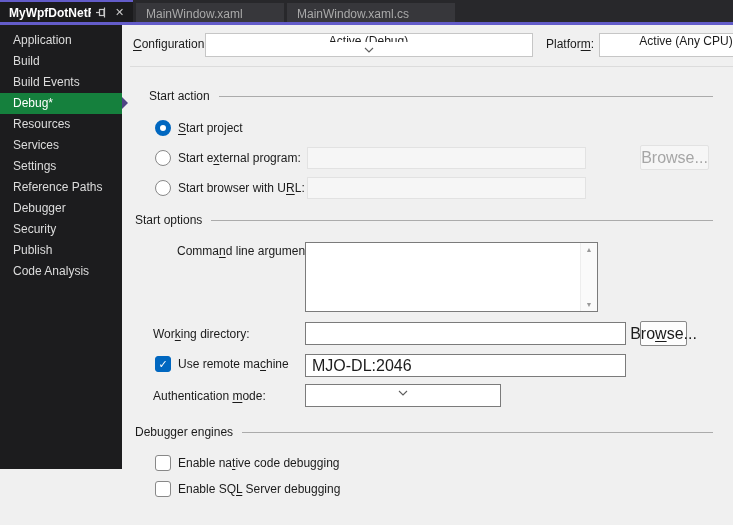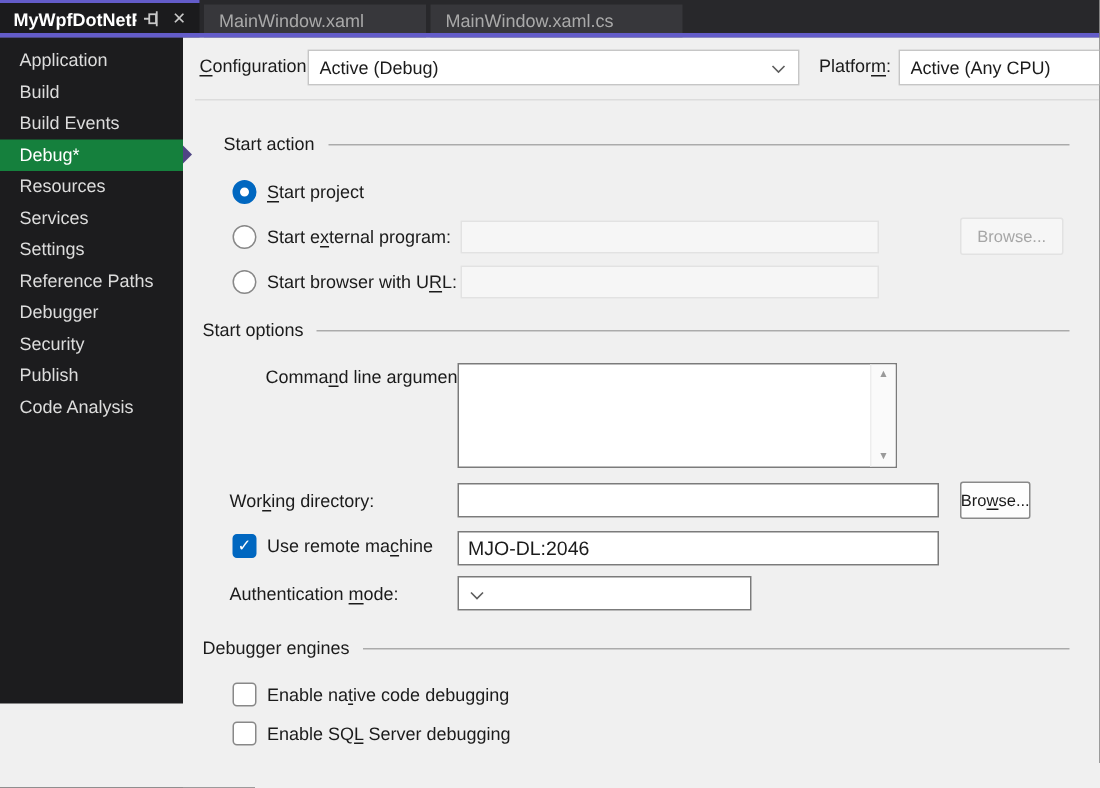--- a/index.html
+++ b/index.html
@@ -29,31 +29,31 @@
   .side-item.selected::after{content:"";position:absolute;right:-6px;top:4px;width:0;height:0;
              border-top:6px solid transparent;border-bottom:6px solid transparent;border-left:6px solid #4f4584;}
 
   
   .panel{position:absolute;left:122px;top:25px;width:611px;height:500px;background:#f0f0f0;
          overflow:hidden;font-size:12px;color:#1b1b1b;}
   .abs{position:absolute;}
   .lbl{white-space:nowrap;}
 
   .dropdown{box-sizing:border-box;background:#fff;display:flex;align-items:center;
-            padding:0 8px 0 7px;cursor:default;}
+            padding:0 8px 0 7px;cursor:default;flex-direction:column;}
   .dropdown .dd-value{flex:1;white-space:nowrap;overflow:hidden;}
   .dd-light{border:1px solid #c6c6c6;}
   .dd-dark{border:1px solid #7b7b7b;}
 
   .txt{box-sizing:border-box;border:1px solid #7b7b7b;background:#fff;font-family:"Liberation Sans",sans-serif;
-       font-size:13px;color:#1b1b1b;padding:0 6px;outline:none;}
+       font-size:16px;color:#1b1b1b;padding:0 6px;outline:none;}
   .txt.disabled{background:#f6f6f6;border:1px solid #e2e2e2;}
 
   .btn{box-sizing:border-box;border:1px solid #898989;background:#fdfdfd;border-radius:2px;
-       font-family:"Liberation Sans",sans-serif;font-size:11px;color:#1b1b1b;
+       font-family:"Liberation Sans",sans-serif;font-size:16px;color:#1b1b1b;
        display:flex;align-items:center;justify-content:center;cursor:default;}
   .btn.disabled{border:1px solid #e2e2e2;background:#f6f6f6;color:#a6a6a6;}
 
   .sect{display:flex;align-items:center;gap:9px;}
   .sect .rule{flex:1;height:1px;background:#ababab;}
   .hr{height:1px;background:#dcdcdc;}
 
   .choice-row{display:flex;align-items:center;}
   .choice-row .lbl{margin-left:7px;}
 

